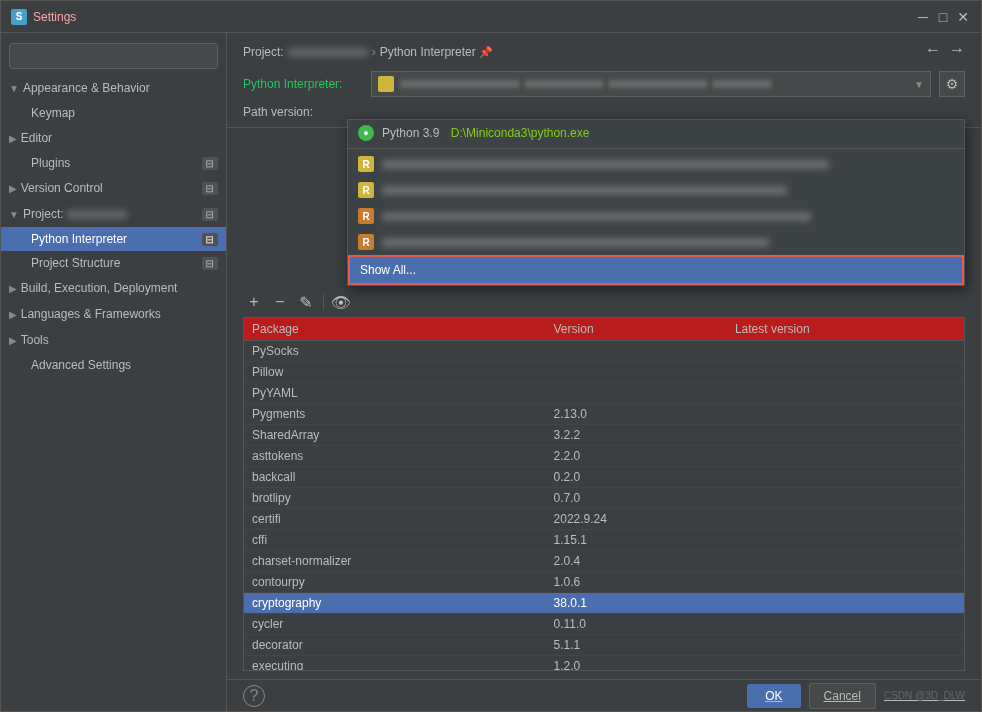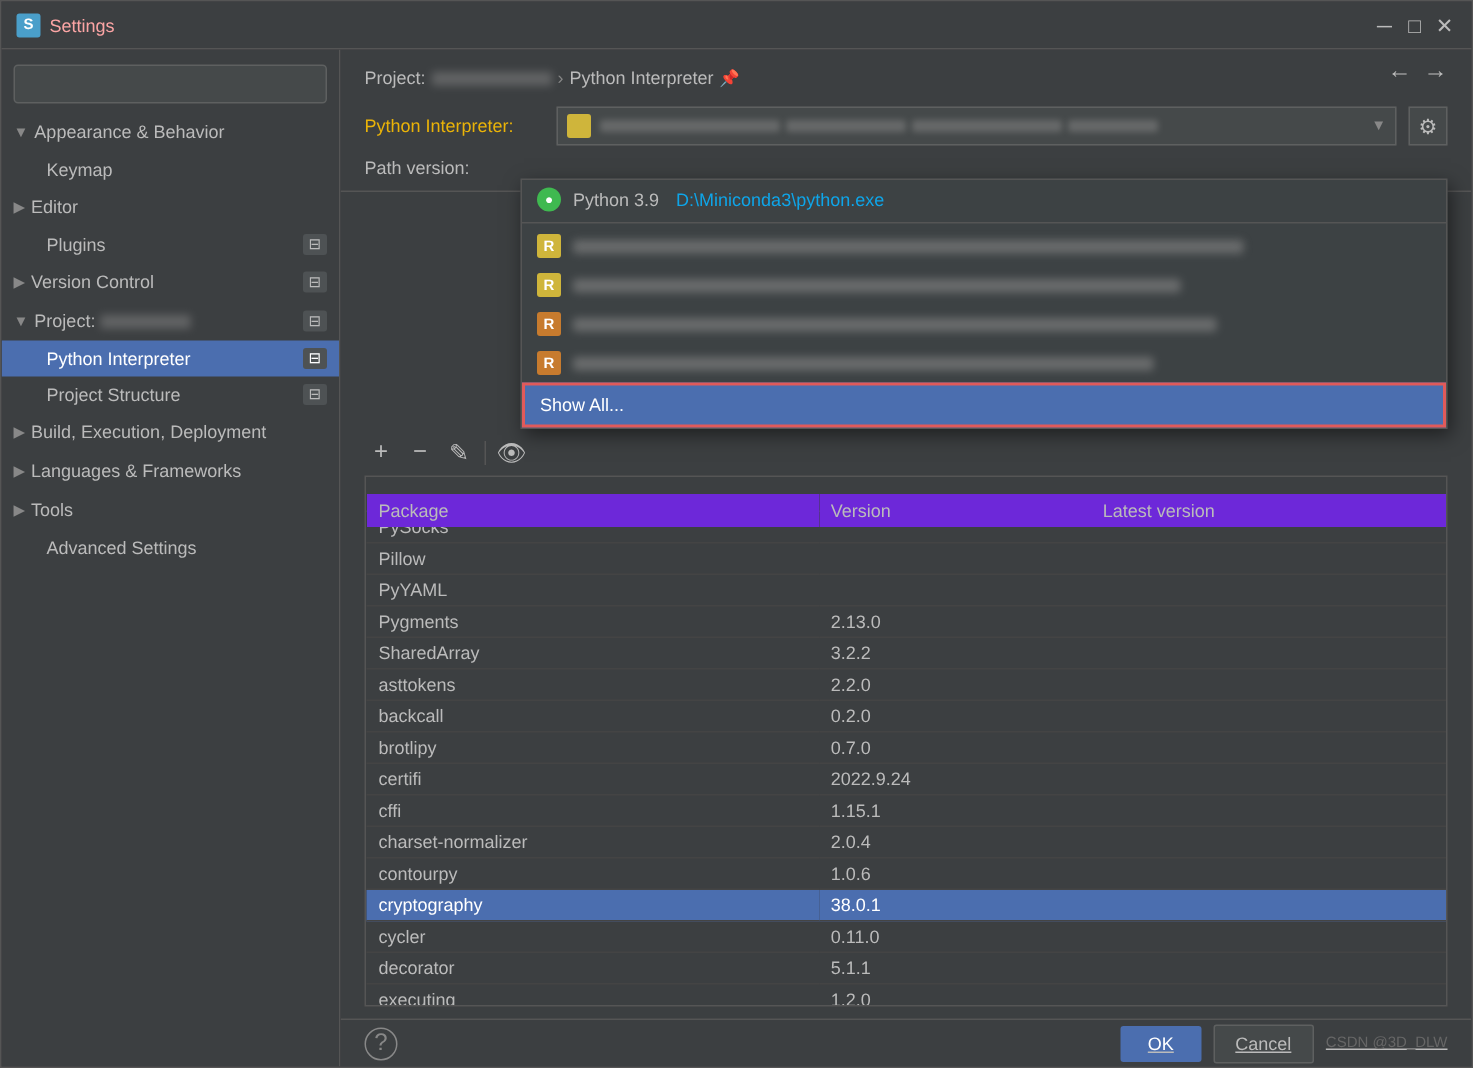--- a/index.html
+++ b/index.html
@@ -167,21 +167,21 @@
       cursor: pointer;
       font-size: 16px;
     }
     .interpreter-row {
       display: flex;
       align-items: center;
       margin-bottom: 8px;
       gap: 8px;
     }
     .interpreter-label {
-      color: #eab308;
+      color: #22c55e;
       font-size: 12px;
       white-space: nowrap;
       min-width: 120px;
     }
     .interpreter-select-box {
       width: 100%;
       background: #45494a;
       border: 1px solid #5e6060;
       color: #bbb;
       height: 26px;
@@ -333,23 +333,23 @@
       border: 1px solid #555;
     }
     .table-container::-webkit-scrollbar { width: 8px; }
     .table-container::-webkit-scrollbar-track { background: #3c3f41; }
     .table-container::-webkit-scrollbar-thumb { background: #555; }
     table {
       width: 100%;
       border-collapse: collapse;
     }
     thead {
-      background: #6d28d9;
+      background: #b91c1c;
       position: sticky;
-      top: 11px;
+      top: 0;
       z-index: 1;
     }
     th {
       text-align: left;
       padding: 4px 8px;
       color: #bbb;
       font-weight: normal;
       border-bottom: 1px solid #555;
       font-size: 12px;
     }
@@ -555,21 +555,21 @@
           <span class="path-label">Path version:</span>
         </div>
       </div>
 
       <div class="dropdown-overlay">
 
         <div class="dropdown-item python-item">
           <div class="py-icon">●</div>
           <span>
             <span>Python 3.9</span>
-            <span style="color:#0ea5e9; margin-left:8px;text-align:right;">D:\Miniconda3\python.exe</span>
+            <span style="color:#84cc16; margin-left:8px;text-align:right;">D:\Miniconda3\python.exe</span>
           </span>
         </div>
 
         <div class="dropdown-separator"></div>
 
         <div class="dropdown-blurred-row">
           <div class="r-icon yellow">R</div>
           <div class="blurred-bar" style="width:75%;"></div>
         </div>
 

